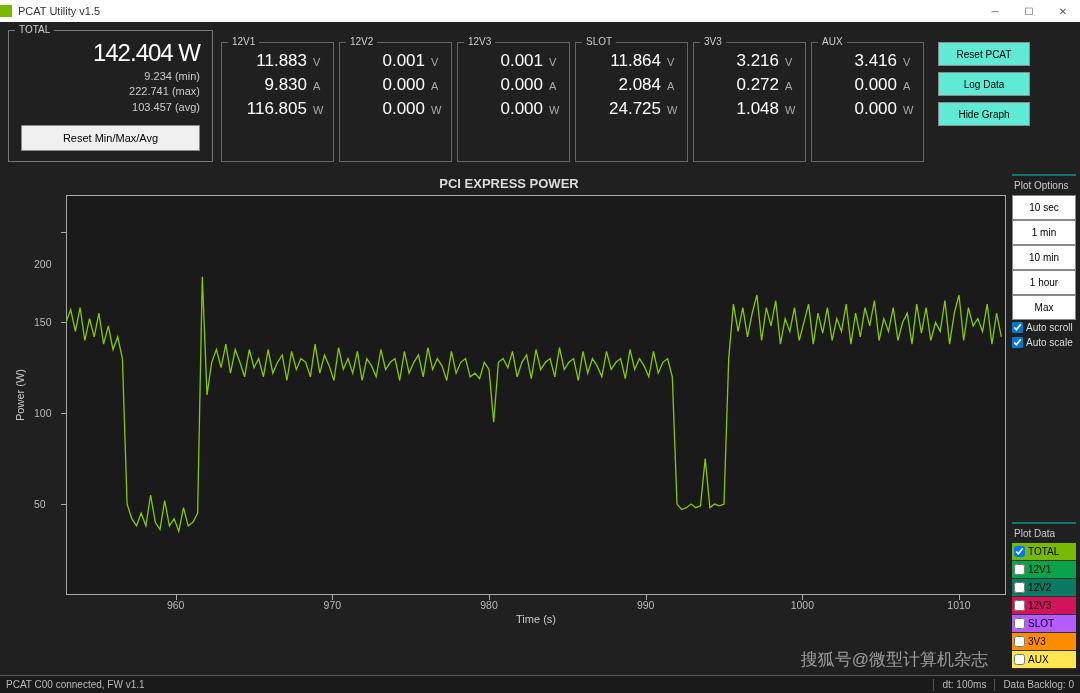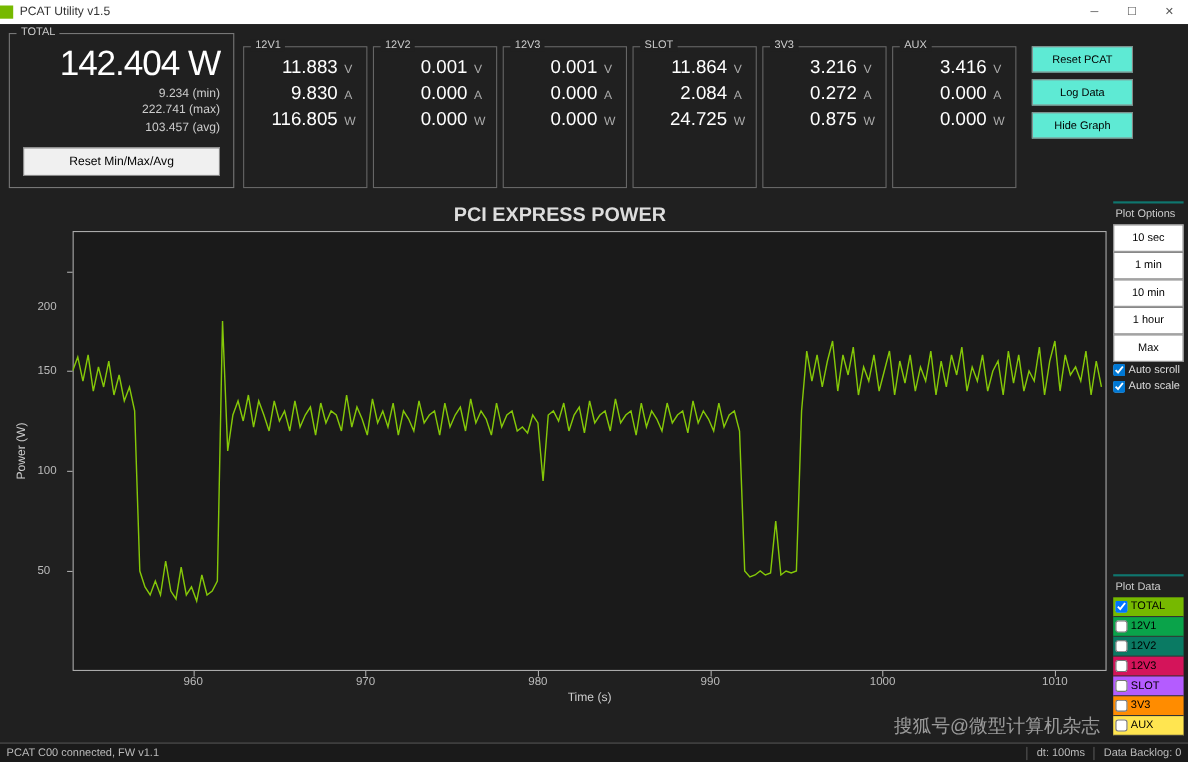--- a/index.html
+++ b/index.html
@@ -48,21 +48,21 @@
 .box-label {
   position: absolute;
   top: -7px;
   left: 6px;
   background: #202020;
   padding: 0 4px;
   font-size: 10px;
   color: #ccc;
 }
 .total-val {
-  font-size: 32px;
+  font-size: 24px;
   font-weight: 300;
   color: #fff;
   text-align: right;
   letter-spacing: -1px;
 }
 .total-stats {
   text-align: right;
   font-size: 11px;
   color: #ccc;
   line-height: 1.4;
@@ -103,21 +103,21 @@
   background: #5eead4; border: 1px solid #888;
   font-size: 10px; cursor: pointer;
 }
 
 .main-area { flex: 1; display: flex; }
 .chart-zone {
   flex: 1;
   padding: 6px 6px 6px 12px;
   position: relative;
 }
-.chart-title { text-align: center; color: #ddd; font-size: 18px; margin-bottom: 4px; font-weight: 600; }
+.chart-title { text-align: center; color: #ddd; font-size: 13px; margin-bottom: 4px; font-weight: 600; }
 .chart-container {
   position: relative;
   height: 400px;
   margin-left: 54px;
   margin-bottom: 34px;
 }
 .plot-rect {
   position: absolute;
   left: 0; top: 0; right: 0; bottom: 0;
   border: 1px solid #aaa;
@@ -161,21 +161,21 @@
 
 .statusbar {
   height: 18px; background:#1a1a1a; border-top:1px solid #555;
   display:flex; align-items:center; padding: 0 6px;
   font-size:10px; color:#bbb;
 }
 .statusbar .sb-right { margin-left:auto; display:flex; gap:8px; }
 .sb-sep { width:1px; height:12px; background:#555; }
 
 .watermark {
-  position:absolute; bottom:22px; right:80px;
+  position:absolute; bottom:22px; right:92px;
   color:rgba(255,255,255,0.55); font-size:17px;
   font-weight:500; pointer-events:none;
   font-family: "Microsoft YaHei", sans-serif;
 }
 svg.plotline { position:absolute; left:0; top:0; width:100%; height:100%; }
 </style>
 </head>
 <body>
 
 <div class="titlebar">
@@ -267,21 +267,21 @@
           <div class="box-label">3V3</div>
   <div class="rail-row">
             <span>3.216</span>
             <span class="rail-unit">V</span>
           </div>
   <div class="rail-row">
             <span>0.272</span>
             <span class="rail-unit">A</span>
           </div>
   <div class="rail-row">
-            <span>0.875</span>
+            <span>1.048</span>
             <span class="rail-unit">W</span>
           </div>
         </div>
         <div class="rail-box">
           <div class="box-label">AUX</div>
   <div class="rail-row">
             <span>3.416</span>
             <span class="rail-unit">V</span>
           </div>
   <div class="rail-row">

